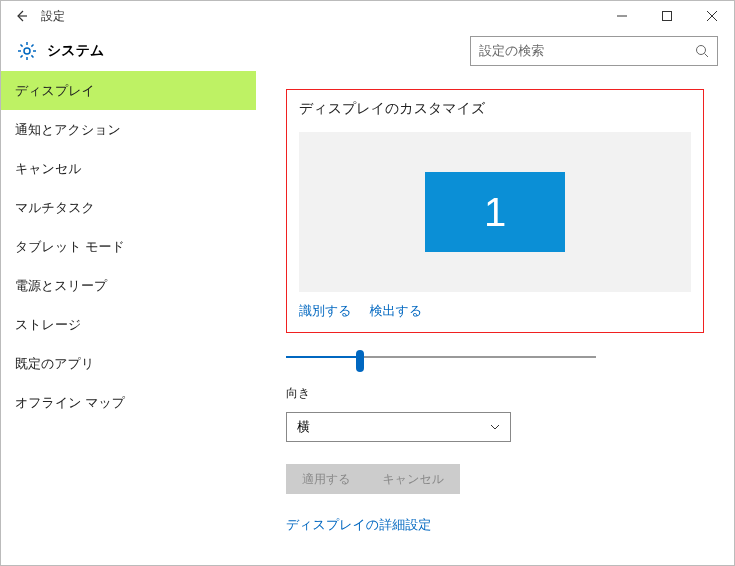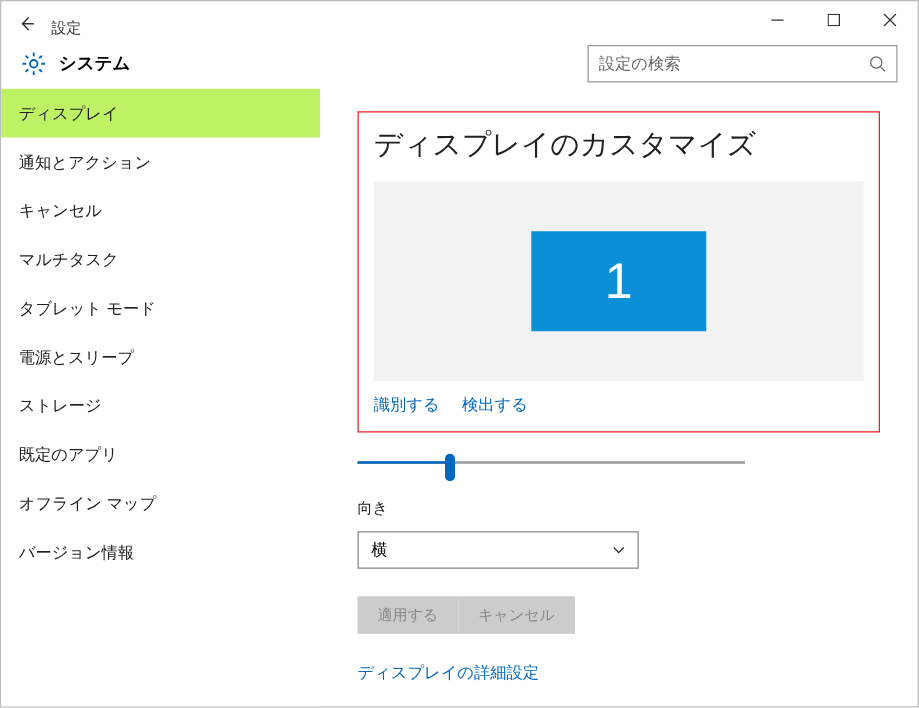--- a/index.html
+++ b/index.html
@@ -1,32 +1,32 @@
 <!DOCTYPE html>
 <html><head>
 <meta charset="utf-8">
 <style>
 * { box-sizing: border-box; margin: 0; padding: 0; font-family: "Yu Gothic UI", "Meiryo", sans-serif; }
 body { width: 735px; height: 566px; background: #fff; border: 1px solid #bbb; overflow: hidden; position: relative; }
-.titlebar { height: 30px; display: flex; align-items: flex-end; padding-left: 8px; }
+.titlebar { height: 30px; display: flex; align-items: center; padding-left: 8px; }
 .titlebar .back { width: 24px; height: 24px; display: flex; align-items: center; justify-content: center; margin-right: 8px; cursor: pointer; }
 .titlebar .title { font-size: 12px; color: #333; }
 .winctrls { position: absolute; right: 0; top: 0; display: flex; }
 .winctrls div { width: 45px; height: 30px; display: flex; align-items: center; justify-content: center; cursor: pointer; }
 .header { height: 40px; display: flex; align-items: center; padding: 0 16px; justify-content: space-between; }
 .header-left { display: flex; align-items: center; gap: 10px; }
 .header-title { font-size: 14px; font-weight: 600; }
 .search { width: 248px; height: 30px; border: 1px solid #999; display: flex; align-items: center; padding: 0 8px; justify-content: space-between; color: #666; font-size: 13px; }
 .content { display: flex; height: calc(100% - 70px); }
 .sidebar { width: 255px; background: #fff; }
 .sidebar-item { height: 39px; display: flex; align-items: center; padding-left: 14px; font-size: 13px; color: #222; cursor: pointer; }
 .sidebar-item.selected { background: #bef264; }
 .main { flex: 1; padding: 18px 30px 0 30px; overflow: hidden; }
 .highlight-box { border: 1px solid #f02020; padding: 10px 12px 12px 12px; margin-bottom: 14px; }
-.section-title { font-size: 23px; color: #222; margin-bottom: 14px; font-weight: 400; }
+.section-title { font-size: 14px; color: #222; margin-bottom: 14px; font-weight: 400; }
 .monitor-area { background: #f2f2f2; height: 160px; display: flex; align-items: center; justify-content: center; margin-bottom: 10px; }
 .monitor { width: 140px; height: 80px; background: #0b8fd6; display: flex; align-items: center; justify-content: center; color: #fff; font-size: 40px; font-weight: 300; }
 .link-row { display: flex; gap: 18px; align-items: center; }
 .link { color: #0067c0; font-size: 13px; cursor: pointer; }
 .label { font-size: 12px; color: #222; margin-bottom: 10px; }
 .slider-wrap { margin-bottom: 18px; }
 .slider-track { position: relative; width: 310px; height: 20px; }
 .slider-track .line { position: absolute; top: 9px; left: 0; right: 0; height: 2px; background: #999; }
 .slider-track .fill { position: absolute; top: 9px; left: 0; width: 75px; height: 2px; background: #0067c0; }
 .slider-track .thumb { position: absolute; top: 3px; left: 70px; width: 8px; height: 22px; background: #0067c0; border-radius: 4px; }
@@ -114,23 +114,20 @@
       </div>
     <div class="sidebar-item">
         <span>ストレージ</span>
       </div>
     <div class="sidebar-item">
         <span>既定のアプリ</span>
       </div>
     <div class="sidebar-item">
         <span>オフライン マップ</span>
       </div>
-    <div class="sidebar-item">
-        <span>バージョン情報</span>
-      </div>
   </div>
 
   <div class="main">
     <div class="highlight-box">
       <div class="section-title">ディスプレイのカスタマイズ</div>
       <div class="monitor-area">
         <div class="monitor">
             <span>1</span>
           </div>
       </div>

